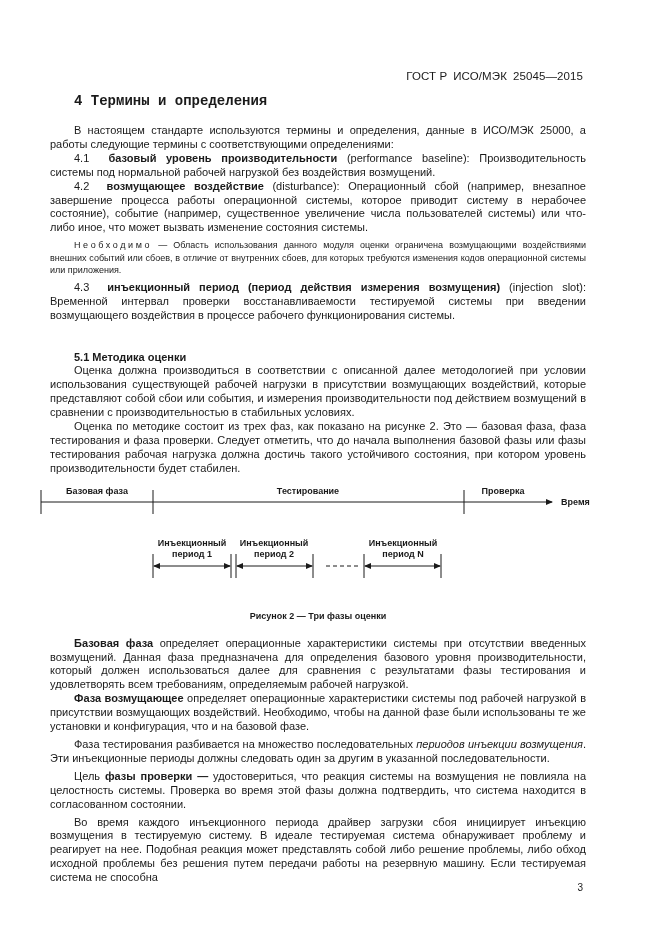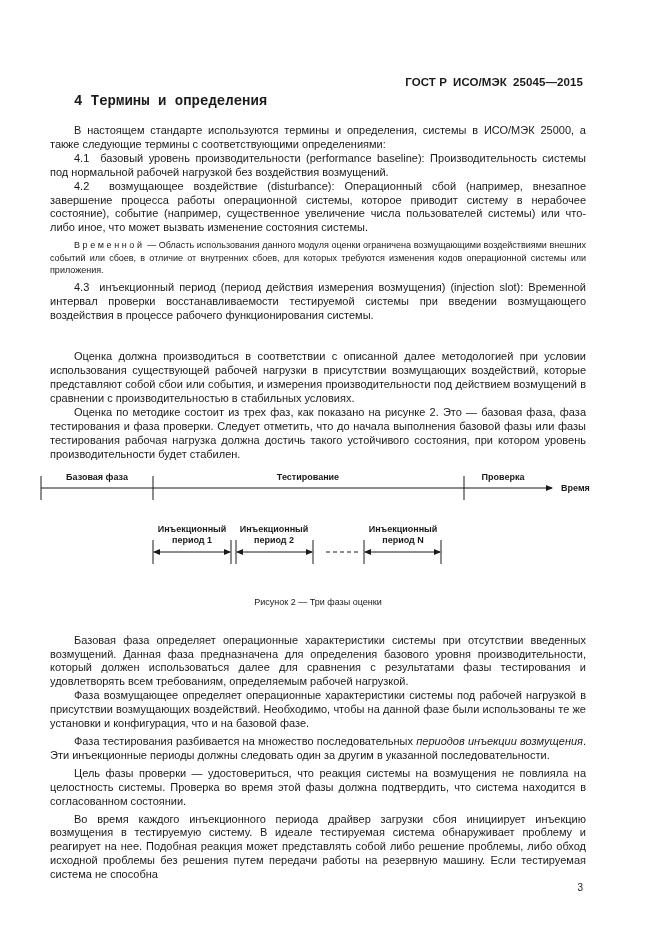--- a/index.html
+++ b/index.html
@@ -1,62 +1,63 @@
 <!DOCTYPE html>
 <html><head>
   <meta charset="utf-8">
   <style>
     html, body { margin: 0; padding: 0; background: #ffffff; }
     body { width: 661px; height: 936px; position: relative; overflow: hidden; color: #1a1a1a; font-family: "Liberation Sans", sans-serif; }
     .page { position: absolute; left: 0; top: 0; width: 661px; height: 936px; }
-    .header { position: absolute; right: 78px; top: 76px; font-weight: bold; font-size: 11.5px; letter-spacing: 0.1px; }
+    .header { position: absolute; right: 78px; top: 70px; font-weight: normal; font-size: 11.5px; letter-spacing: 0.1px; }
     .header span { margin-left: 6px; }
     .content { position: absolute; left: 50px; top: 92px; width: 536px; font-size: 11px; line-height: 13.9px; }
     h2 { margin: 0; font-size: 14px; font-weight: bold; line-height: 18px; padding-left: 24px; font-family: Liberation Mono, monospace; }
     h3 { margin: 0; font-size: 11px; font-weight: bold; line-height: 14px; padding-left: 24px; }
     p { margin: 0; text-align: justify; text-indent: 24px; }
     .note { font-size: 9px; line-height: 12.5px; text-indent: 24px; text-align: justify; }
     .note .sp { letter-spacing: 2.6px; }
     .gap-s { height: 4px; }
     .gap-l { height: 14px; }
-    b { font-weight: normal; }
+    b { font-weight: bold; }
     i { font-style: italic; }
     .figure { position: relative; width: 536px; height: 112px; margin-top: 10px; }
     .figure svg { position: absolute; left: -10px; top: 0; }
     .fig-text { font-family: "Liberation Sans", sans-serif; font-size: 9px; font-weight: bold; fill: #1a1a1a; }
-    .caption { text-align: center; font-size: 9px; margin-top: 12px; margin-bottom: 24px; }
+    .caption { text-align: center; font-size: 9px; margin-top: 12px; margin-bottom: 13px; font-weight: bold; }
     .page-number { position: absolute; right: 78px; top: 882px; font-size: 10px; }
   </style>
 </head>
 <body>
 
 <div class="page">
 
   <div class="header">
     <span>ГОСТ Р</span><span>ИСО/МЭК</span><span>25045—2015</span>
   </div>
 
   <div class="content">
 
     <h2>4  Термины и определения</h2>
     <div class="gap-l"></div>
-    <p>В настоящем стандарте используются термины и определения, системы в ИСО/МЭК 25000, а также следующие термины с соответствующими определениями:</p>
+    <p>В настоящем стандарте используются термины и определения, данные в ИСО/МЭК 25000, а работы следующие термины с соответствующими определениями:</p>
 
     <p><span>4.1</span>&nbsp; <b>базовый уровень производительности</b><span> (performance baseline): Производительность системы под нормальной рабочей нагрузкой без воздействия возмущений.</span></p>
 
     <p><span>4.2</span>&nbsp; <b>возмущающее воздействие</b><span> (disturbance): Операционный сбой (например, внезапное завершение процесса работы операционной системы, которое приводит систему в нерабочее состояние), событие (например, существенное увеличение числа пользователей системы) или что-либо иное, что может вызвать изменение состояния системы.</span></p>
 
     <div class="gap-s"></div>
-    <p class="note"><span class="sp">Временной</span><span> — Область использования данного модуля оценки  ограничена возмущающими воздействиями внешних событий или сбоев, в отличие от внутренних сбоев, для которых требуются изменения кодов операционной системы или приложения.</span></p>
+    <p class="note"><span class="sp">Необходимо</span><span> — Область использования данного модуля оценки  ограничена возмущающими воздействиями внешних событий или сбоев, в отличие от внутренних сбоев, для которых требуются изменения кодов операционной системы или приложения.</span></p>
     <div class="gap-s"></div>
 
     <p><span>4.3</span>&nbsp; <b>инъекционный период (период действия измерения возмущения)</b><span> (injection slot): Временной интервал проверки восстанавливаемости тестируемой системы при введении возмущающего воздействия в процессе рабочего функционирования системы.</span></p>
 
     <div class="gap-l"></div>
     <div class="gap-l"></div>
+    <h3>5.1  Методика оценки</h3>
     <p>Оценка должна производиться в соответствии с описанной далее методологией при условии использования существующей рабочей нагрузки в присутствии возмущающих воздействий, которые представляют собой сбои или события, и измерения производительности под действием возмущений в сравнении с производительностью в стабильных условиях.</p>
     <p>Оценка по методике состоит из трех фаз, как показано на рисунке 2. Это — базовая фаза, фаза тестирования и фаза проверки. Следует отметить, что до начала выполнения базовой фазы или фазы тестирования рабочая нагрузка должна достичь такого устойчивого состояния, при котором уровень производительности будет стабилен.</p>
 
     <div class="figure">
       <svg width="560" height="112" viewBox="0 0 560 112">
         <defs>
           <marker id="arr" markerWidth="7" markerHeight="6" refX="6" refY="3" orient="auto">
             <path d="M0,0 L7,3 L0,6 Z" fill="#1a1a1a"></path>
           </marker>
           <marker id="arrS" markerWidth="7" markerHeight="6" refX="1" refY="3" orient="auto">

